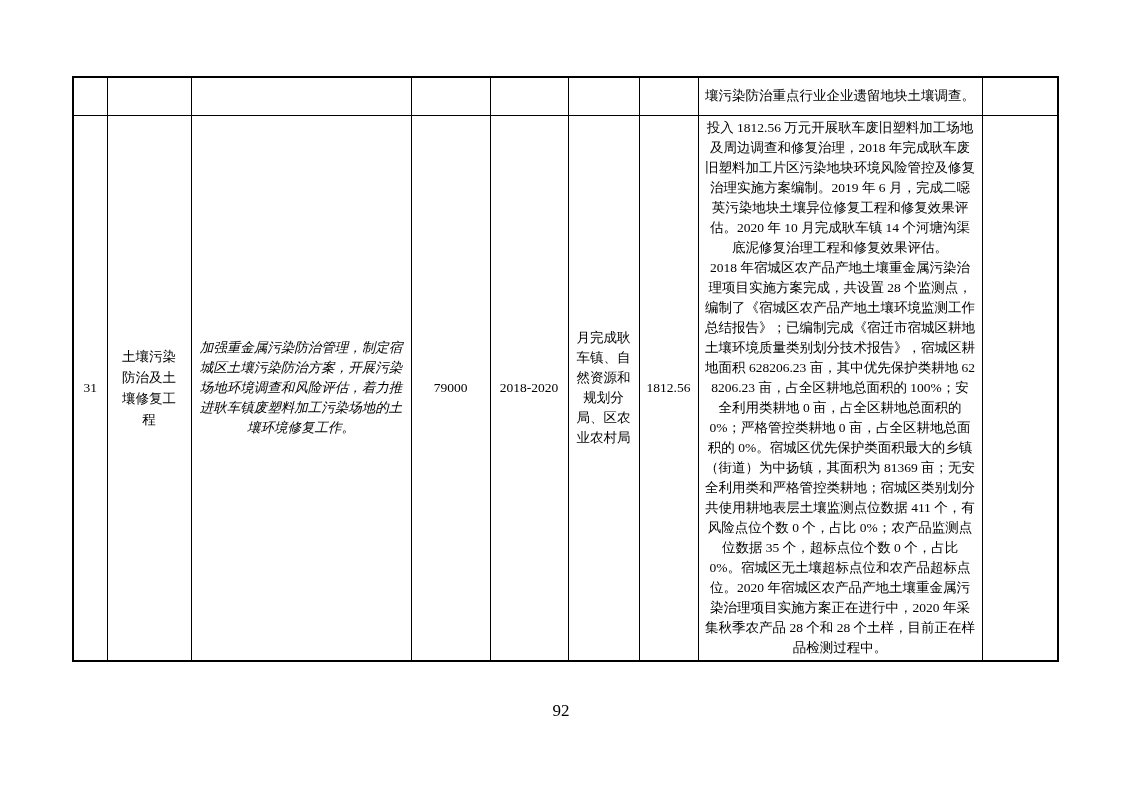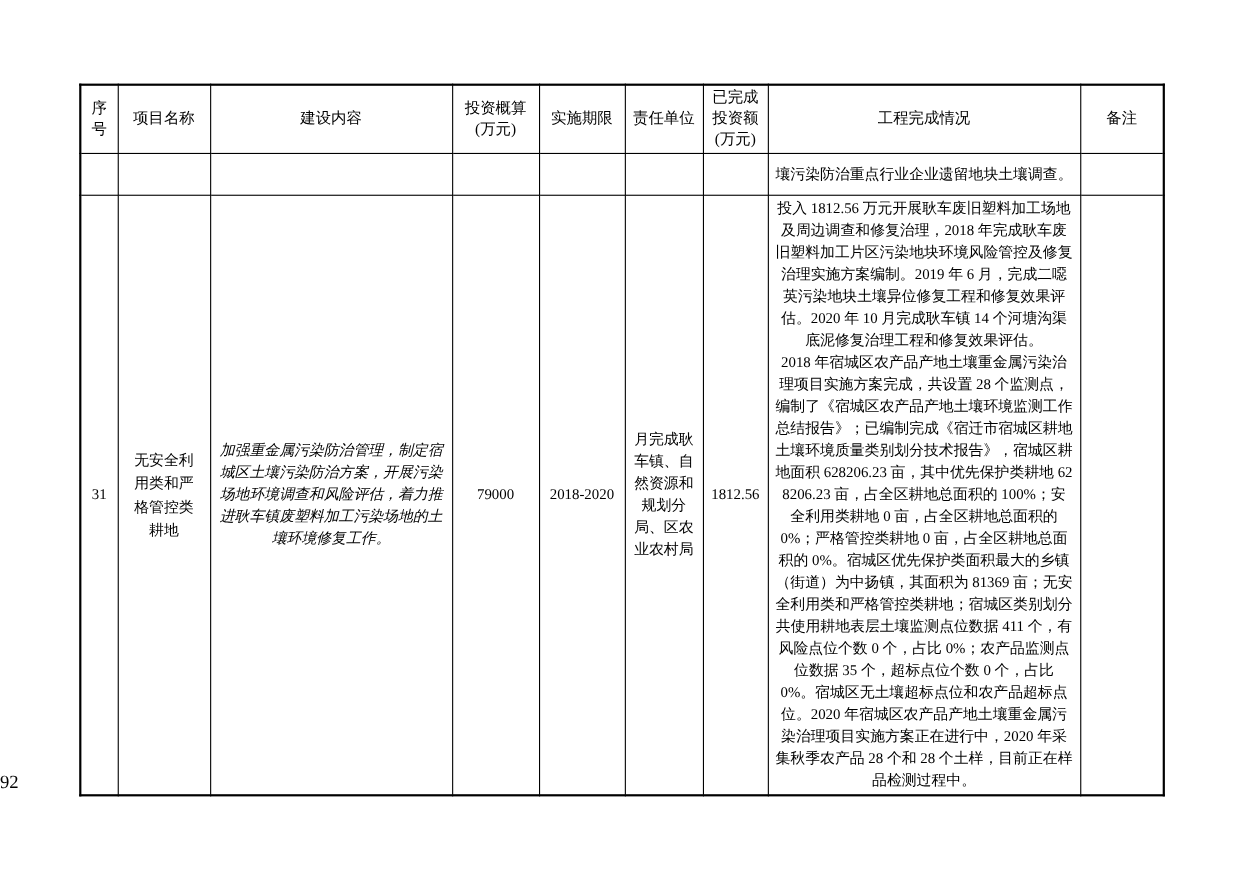--- a/index.html
+++ b/index.html
@@ -65,20 +65,21 @@
     padding: 2px 7px;
   }
   .completion-cell p {
     margin: 0;
   }
   .page-number {
     position: absolute;
     top: 700px;
     left: 0;
     width: 100%;
+    text-align: center;
     font-size: 17px;
     line-height: 22px;
   }
 </style>
 </head>
 <body>
 
 <div class="page">
 
   <table class="doc-table">
@@ -88,53 +89,39 @@
       <col style="width:220px">
       <col style="width:79px">
       <col style="width:78px">
       <col style="width:71px">
       <col style="width:59px">
       <col style="width:284px">
       <col style="width:76px">
     </colgroup>
 
     <tbody>
-        <tr class="r-header">
-      <th>序号</th>
-      <th>项目名称</th>
-      <th>建设内容</th>
-      <th>投资概算
-(万元)</th>
-      <th>实施期限</th>
-      <th>责任单位</th>
-      <th>已完成
-投资额
-(万元)</th>
-      <th>工程完成情况</th>
-      <th>备注</th>
-    </tr>
 
     <tr class="r-cont">
       <td></td>
       <td></td>
       <td></td>
       <td></td>
       <td></td>
       <td></td>
       <td></td>
       <td class="completion-cell">
         <p>壤污染防治重点行业企业遗留地块土壤调查。</p>
       </td>
       <td></td>
     </tr>
 
     <tr class="r-main">
       <td>31</td>
       <td class="name-cell">
-        <div class="name-inner">无安全利用类和严格管控类耕地</div>
+        <div class="name-inner">土壤污染防治及土壤修复工程</div>
       </td>
       <td class="content-cell">加强重金属污染防治管理，制定宿城区土壤污染防治方案，开展污染场地环境调查和风险评估，着力推进耿车镇废塑料加工污染场地的土壤环境修复工作。</td>
       <td>79000</td>
       <td>2018-2020</td>
       <td class="unit-cell">月完成耿车镇、自然资源和规划分局、区农业农村局</td>
       <td>1812.56</td>
       <td class="completion-cell">
         <p>投入 1812.56 万元开展耿车废旧塑料加工场地及周边调查和修复治理，2018 年完成耿车废旧塑料加工片区污染地块环境风险管控及修复治理实施方案编制。2019 年 6 月，完成二噁英污染地块土壤异位修复工程和修复效果评估。2020 年 10 月完成耿车镇 14 个河塘沟渠底泥修复治理工程和修复效果评估。</p>
         <p>2018 年宿城区农产品产地土壤重金属污染治理项目实施方案完成，共设置 28 个监测点，编制了《宿城区农产品产地土壤环境监测工作总结报告》；已编制完成《宿迁市宿城区耕地土壤环境质量类别划分技术报告》，宿城区耕地面积 628206.23 亩，其中优先保护类耕地 628206.23 亩，占全区耕地总面积的 100%；安全利用类耕地 0 亩，占全区耕地总面积的 0%；严格管控类耕地 0 亩，占全区耕地总面积的 0%。宿城区优先保护类面积最大的乡镇（街道）为中扬镇，其面积为 81369 亩；无安全利用类和严格管控类耕地；宿城区类别划分共使用耕地表层土壤监测点位数据 411 个，有风险点位个数 0 个，占比 0%；农产品监测点位数据 35 个，超标点位个数 0 个，占比 0%。宿城区无土壤超标点位和农产品超标点位。2020 年宿城区农产品产地土壤重金属污染治理项目实施方案正在进行中，2020 年采集秋季农产品 28 个和 28 个土样，目前正在样品检测过程中。</p>
       </td>

